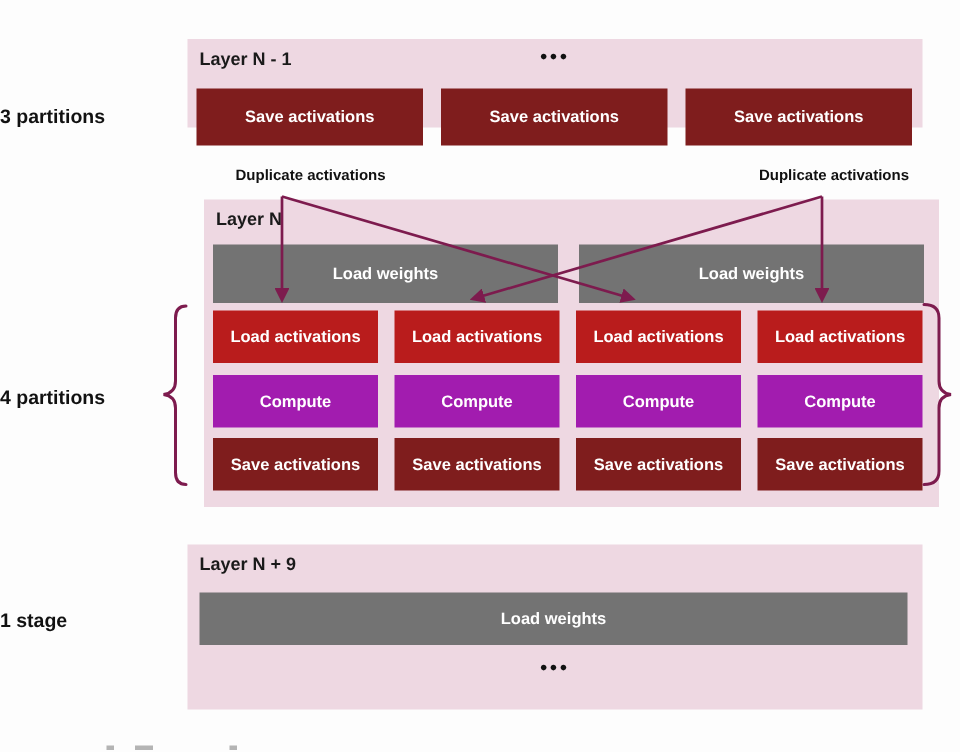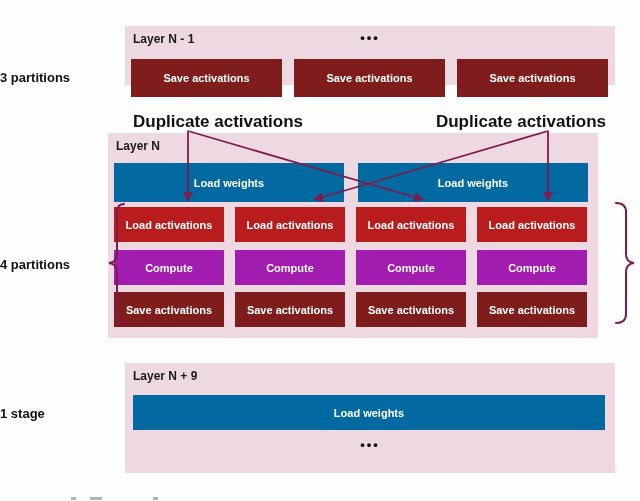--- a/index.html
+++ b/index.html
@@ -32,33 +32,34 @@
   .box {
     position: absolute;
     display: flex; align-items: center; justify-content: center;
     color: #ffffff;
     font-size: 11px; font-weight: bold;
     white-space: nowrap;
   }
   .green  { background: #7f1d1d; }
   .teal   { background: #b91c1c; }
   .orange { background: #a21caf; }
-  .bar    { background: #0369a1; }
+  .bar    { background: #737373; }
 
   .side-label {
     position: absolute;
     left: 0; width: 118px;
     text-align: left;
     font-size: 13px; font-weight: bold; color: #111;
     white-space: nowrap;
   }
   .dup-label {
     position: absolute;
-    font-size: 17px; font-weight: bold; color: #111;
+    font-size: 10px; font-weight: bold; color: #111;
     white-space: nowrap;
+    margin-left: 24px;
   }
   .dup-left  { left: 133px; top: 112px; }
   .dup-right { right: 34px; top: 112px; }
 
   svg.overlay {
     position: absolute; left: 0; top: 0;
     width: 640px; height: 501px;
     pointer-events: none;
   }
   .caption-fragment {
@@ -81,21 +82,21 @@
     <div class="sec-title">Layer N - 1</div>
     <div class="dots" style="top:4px;">•••</div>
     <div class="box green" style="left:6px;   top:33px; width:151px; height:38px;">Save activations</div>
     <div class="box green" style="left:169px; top:33px; width:151px; height:38px;">Save activations</div>
     <div class="box green" style="left:332px; top:33px; width:151px; height:38px;">Save activations</div>
   </div>
 
   <div class="dup-label dup-left">Duplicate activations</div>
   <div class="dup-label dup-right">Duplicate activations</div>
 
-  <div class="container" style="left:108px; top:133px; width:490px; height:205px;text-align:right;">
+  <div class="container" style="left:136px; top:133px; width:490px; height:205px;text-align:right;">
     <div class="sec-title">Layer N</div>
 
     <div class="box bar" style="left:6px;   top:30px; width:230px; height:39px;">Load weights</div>
     <div class="box bar" style="left:250px; top:30px; width:230px; height:39px;">Load weights</div>
 
     <div class="box teal" style="left:6px;   top:74px; width:110px; height:35px;">Load activations</div>
     <div class="box teal" style="left:127px; top:74px; width:110px; height:35px;">Load activations</div>
     <div class="box teal" style="left:248px; top:74px; width:110px; height:35px;">Load activations</div>
     <div class="box teal" style="left:369px; top:74px; width:110px; height:35px;">Load activations</div>
 

